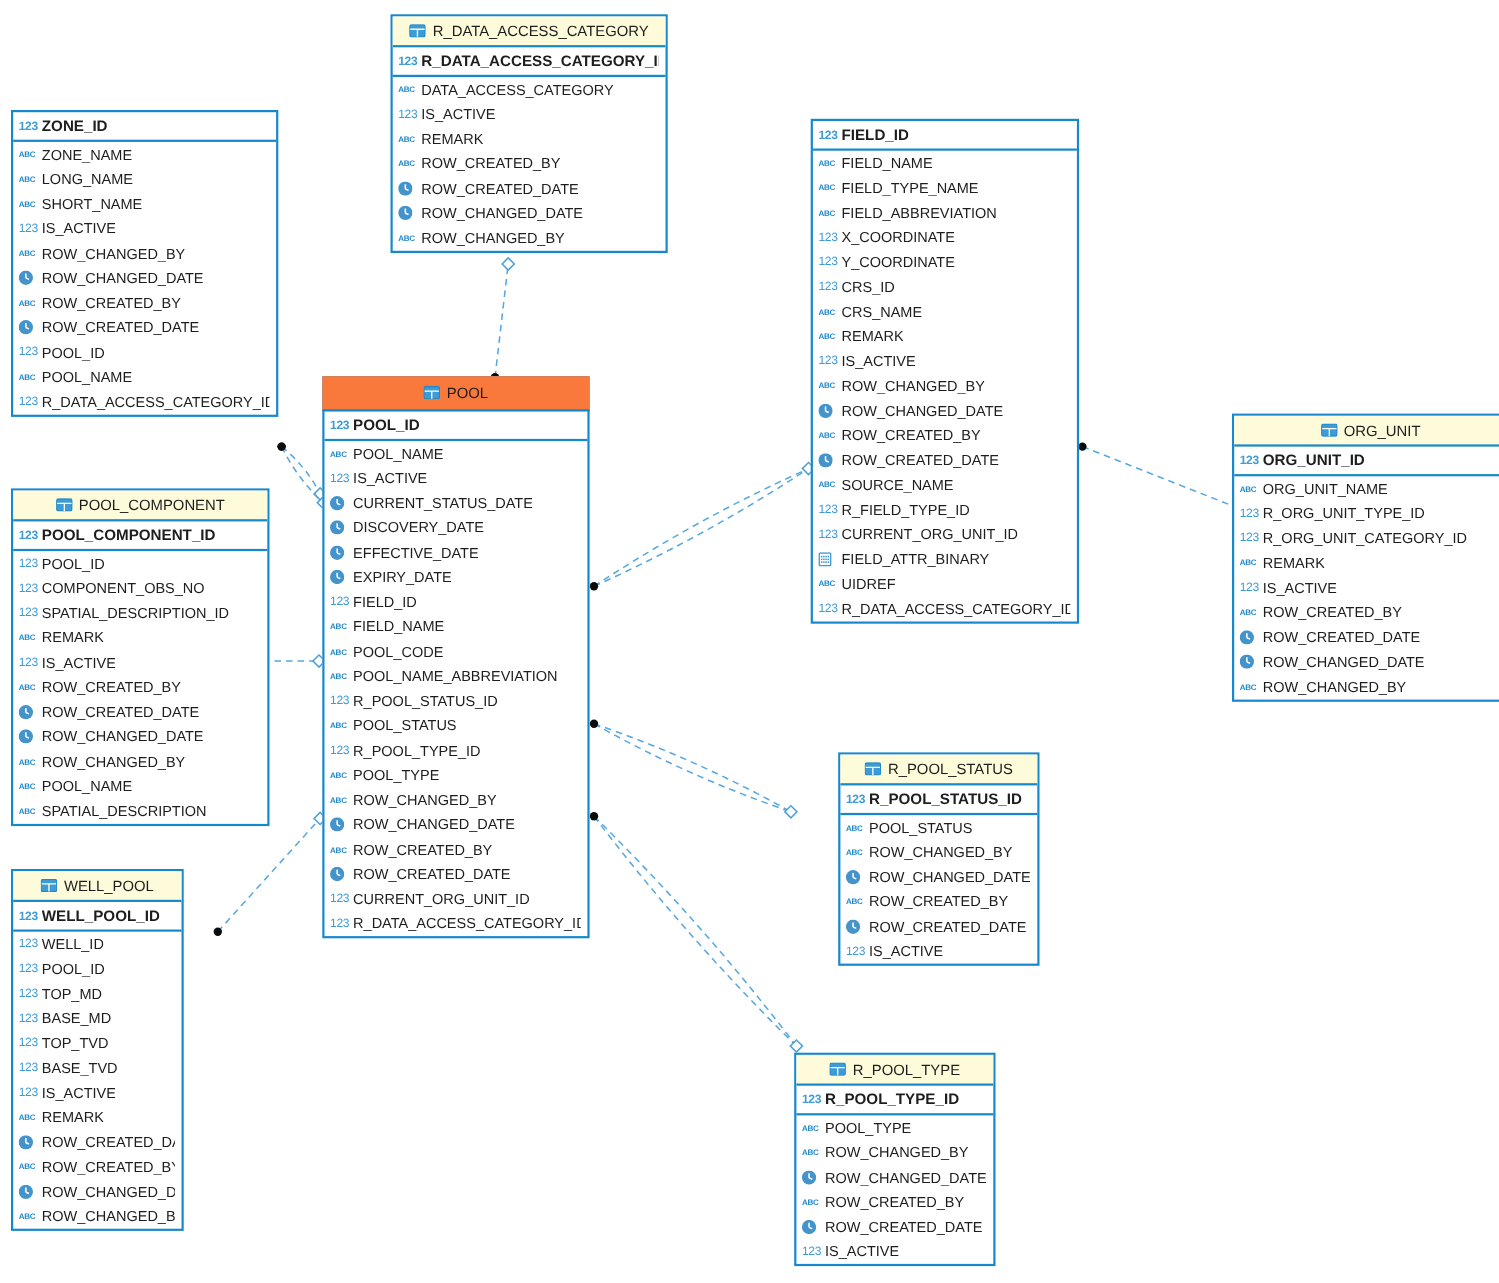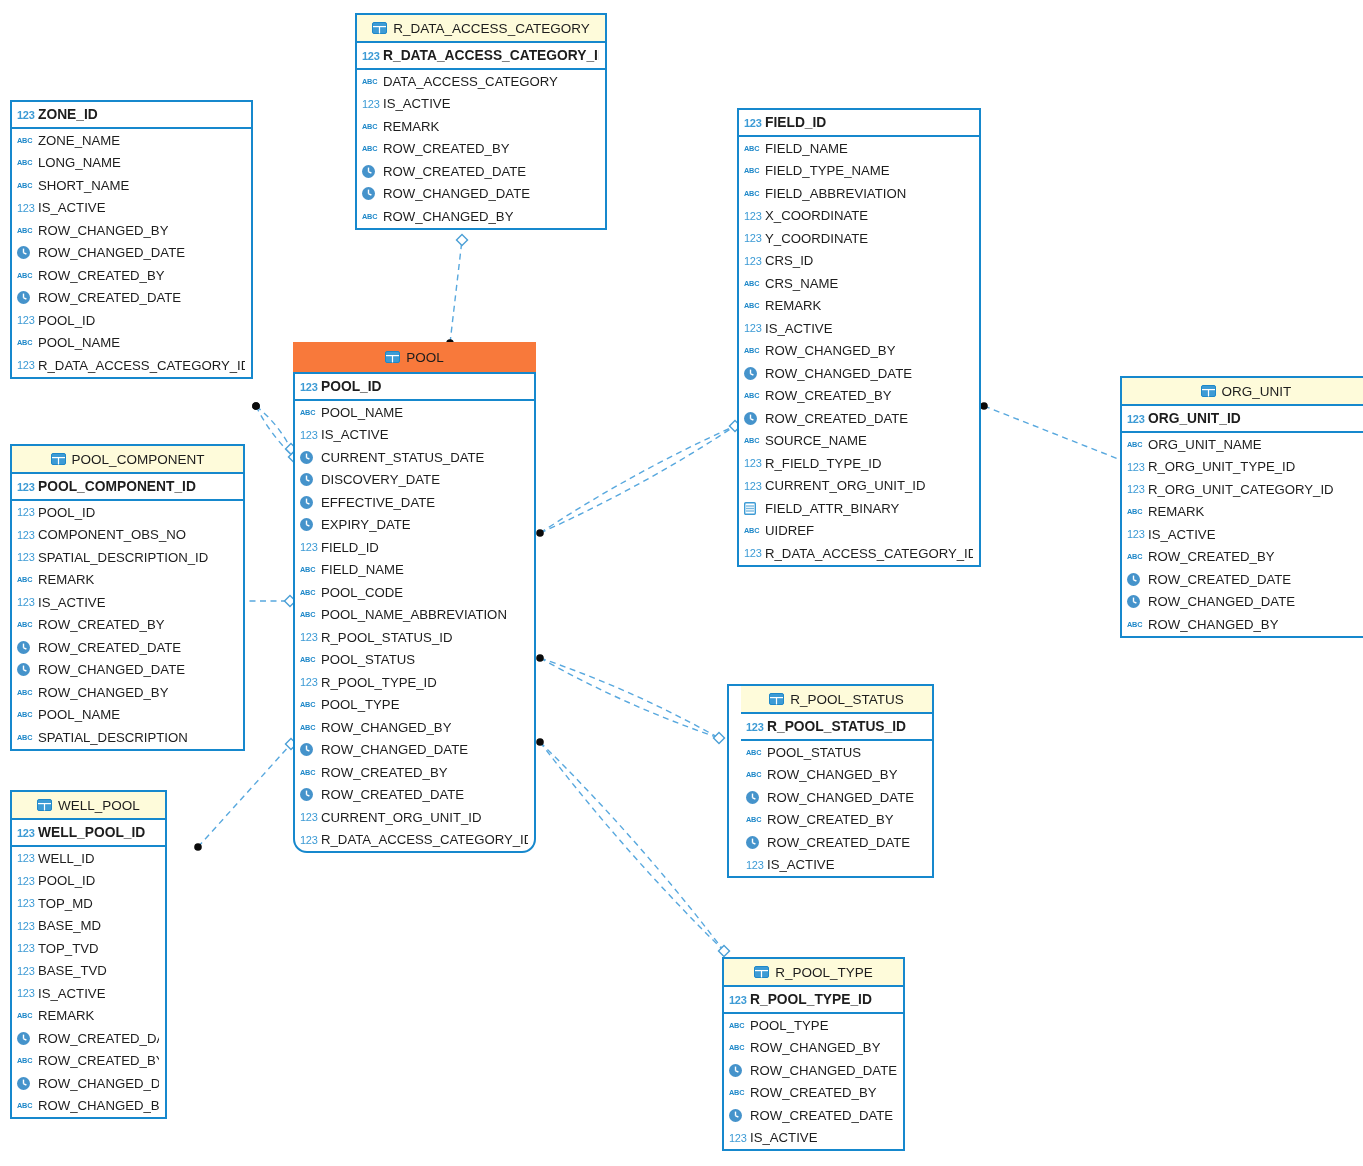--- a/index.html
+++ b/index.html
@@ -207,21 +207,21 @@
           <span class="lbl">ROW_CHANGED_DATE</span>
         </div>
         <div class="row">
           <span class="ic">
             <span class="abc-ic">ABC</span>
           </span>
           <span class="lbl">ROW_CHANGED_BY</span>
         </div>
       </div>
     </div>
-    <div class="erd-table accent" style="left: 293px; top: 342px; width: 243px; border-radius: 14px;">
+    <div class="erd-table accent" style="left: 293px; top: 342px; width: 243px;">
       <div class="hdr">
         <svg width="15" height="12" viewBox="0 0 15 12">
           <rect x="0.5" y="0.5" width="14" height="11" rx="1.5" fill="#3D9BD5" stroke="#1E88C9"></rect>
           <line x1="1" y1="4.6" x2="14" y2="4.6" stroke="#fff" stroke-width="1.2"></line>
           <line x1="7.5" y1="4.6" x2="7.5" y2="11.5" stroke="#fff" stroke-width="1.2"></line>
         </svg>
         <span>POOL</span>
       </div>
       <div class="pk">
         <div class="row">
@@ -795,21 +795,21 @@
           <span class="lbl">ROW_CHANGED_DATE</span>
         </div>
         <div class="row">
           <span class="ic">
             <span class="abc-ic">ABC</span>
           </span>
           <span class="lbl">ROW_CHANGED_BY</span>
         </div>
       </div>
     </div>
-    <div class="erd-table" style="left: 727px; top: 684px; width: 207px; padding-left: 12px;">
+    <div class="erd-table" style="left: 762px; top: 684px; width: 183px;">
       <div class="hdr">
         <svg width="15" height="12" viewBox="0 0 15 12">
           <rect x="0.5" y="0.5" width="14" height="11" rx="1.5" fill="#3D9BD5" stroke="#1E88C9"></rect>
           <line x1="1" y1="4.6" x2="14" y2="4.6" stroke="#fff" stroke-width="1.2"></line>
           <line x1="7.5" y1="4.6" x2="7.5" y2="11.5" stroke="#fff" stroke-width="1.2"></line>
         </svg>
         <span>R_POOL_STATUS</span>
       </div>
       <div class="pk">
         <div class="row">

